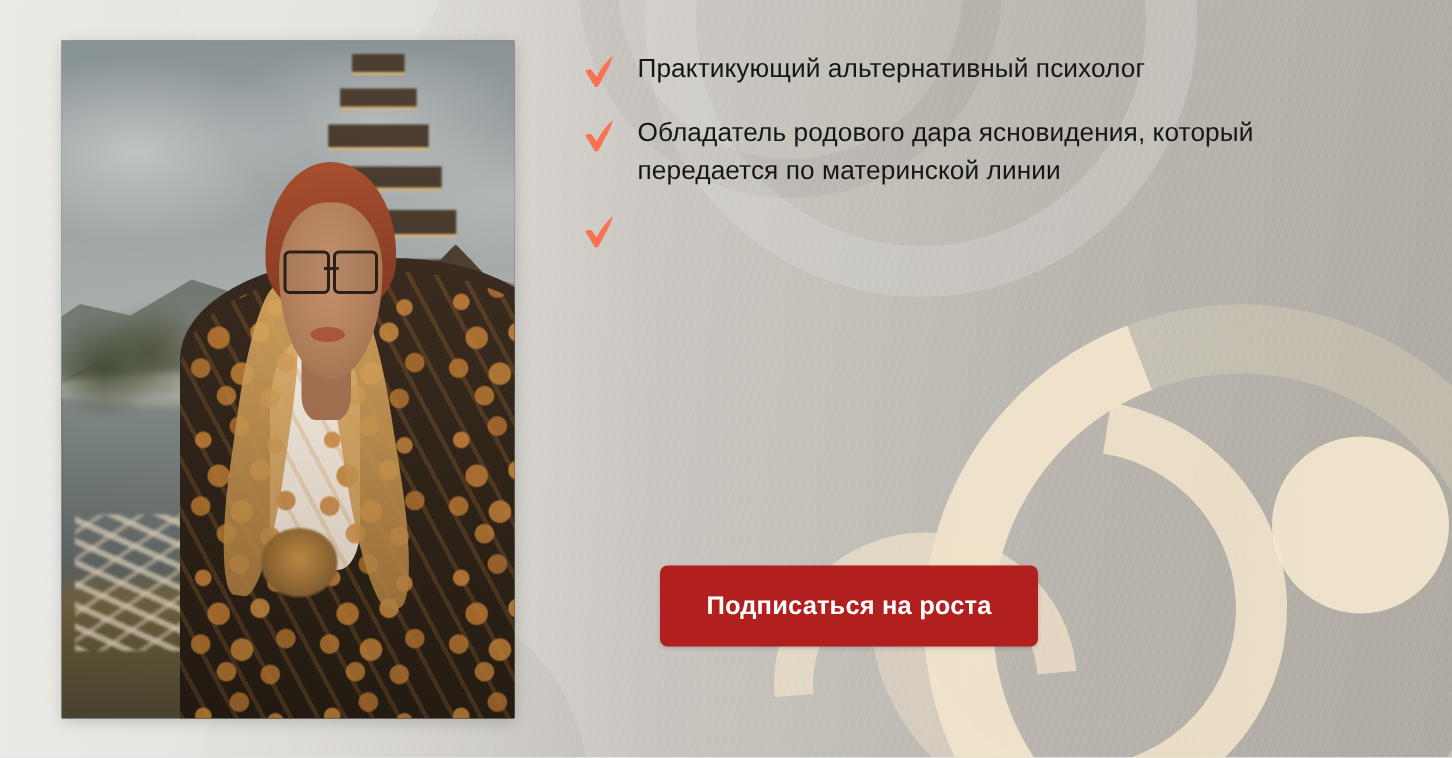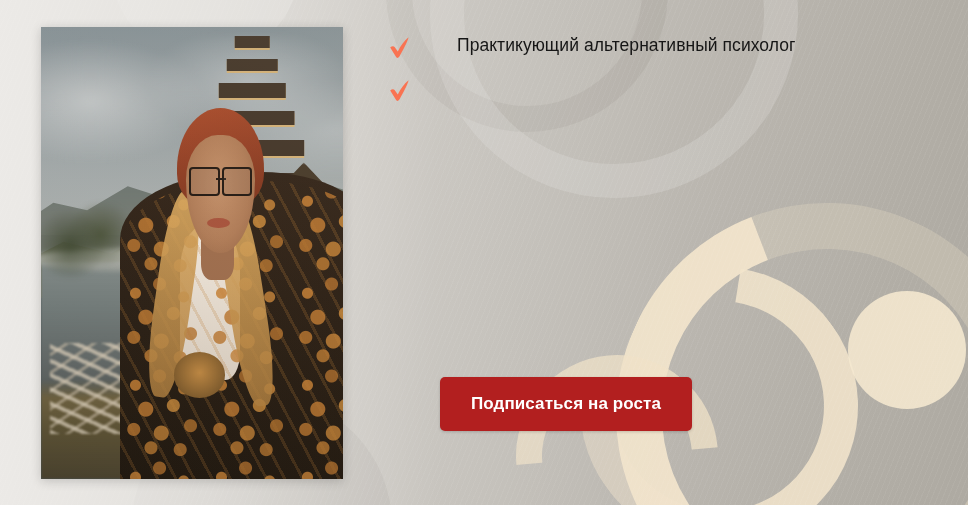--- a/index.html
+++ b/index.html
@@ -282,21 +282,20 @@
   .bullets {
     position: absolute;
     left: 386px; top: 33px;
     width: 560px;
   }
   .bullet {
     position: relative;
     display: flex;
     align-items: flex-start;
     margin-bottom: 14px;
-    gap: 32px;
   }
   .check {
     flex: 0 0 auto;
     width: 28px; height: 28px;
     margin-right: 11px;
     margin-top: 1px;
   }
   .check svg { display: block; }
   .bullet-text {
     color: #161616;
@@ -383,20 +382,29 @@
 
     <div class="bullet">
       <span class="check">
         <svg viewBox="0 0 28 28" width="28" height="28" aria-hidden="true">
           <path d="M4.2 13.4 C5.6 12.2 7.4 11.6 8.6 12.9 L11.8 17.4 C14.6 11.6 18.4 6.6 22.6 3.2 C21.4 8.4 16.6 16.4 13.4 22.6 C12.0 24.6 10.6 24.2 9.8 22.6 Z" fill="#f97352"></path>
         </svg>
       </span>
       <span class="bullet-text">Практикующий альтернативный психолог</span>
     </div>
 
+    <div class="bullet">
+      <span class="check">
+        <svg viewBox="0 0 28 28" width="28" height="28" aria-hidden="true">
+          <path d="M4.2 13.4 C5.6 12.2 7.4 11.6 8.6 12.9 L11.8 17.4 C14.6 11.6 18.4 6.6 22.6 3.2 C21.4 8.4 16.6 16.4 13.4 22.6 C12.0 24.6 10.6 24.2 9.8 22.6 Z" fill="#f97352"></path>
+        </svg>
+      </span>
+      <span class="bullet-text">Обладатель родового дара ясновидения, который
+передается по материнской линии</span>
+    </div>
 
 
     <div class="bullet">
       <span class="check">
         <svg viewBox="0 0 28 28" width="28" height="28" aria-hidden="true">
           <path d="M4.2 13.4 C5.6 12.2 7.4 11.6 8.6 12.9 L11.8 17.4 C14.6 11.6 18.4 6.6 22.6 3.2 C21.4 8.4 16.6 16.4 13.4 22.6 C12.0 24.6 10.6 24.2 9.8 22.6 Z" fill="#f97352"></path>
         </svg>
       </span>
     </div>
 

